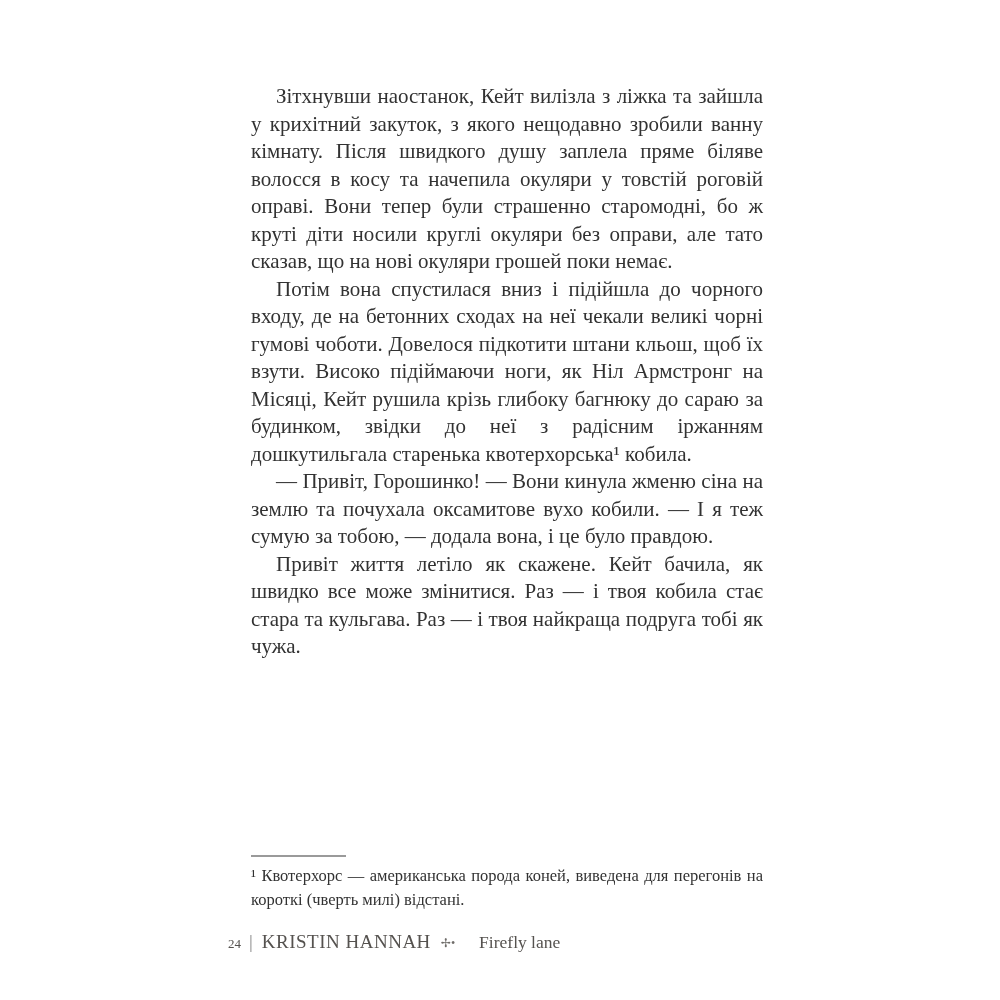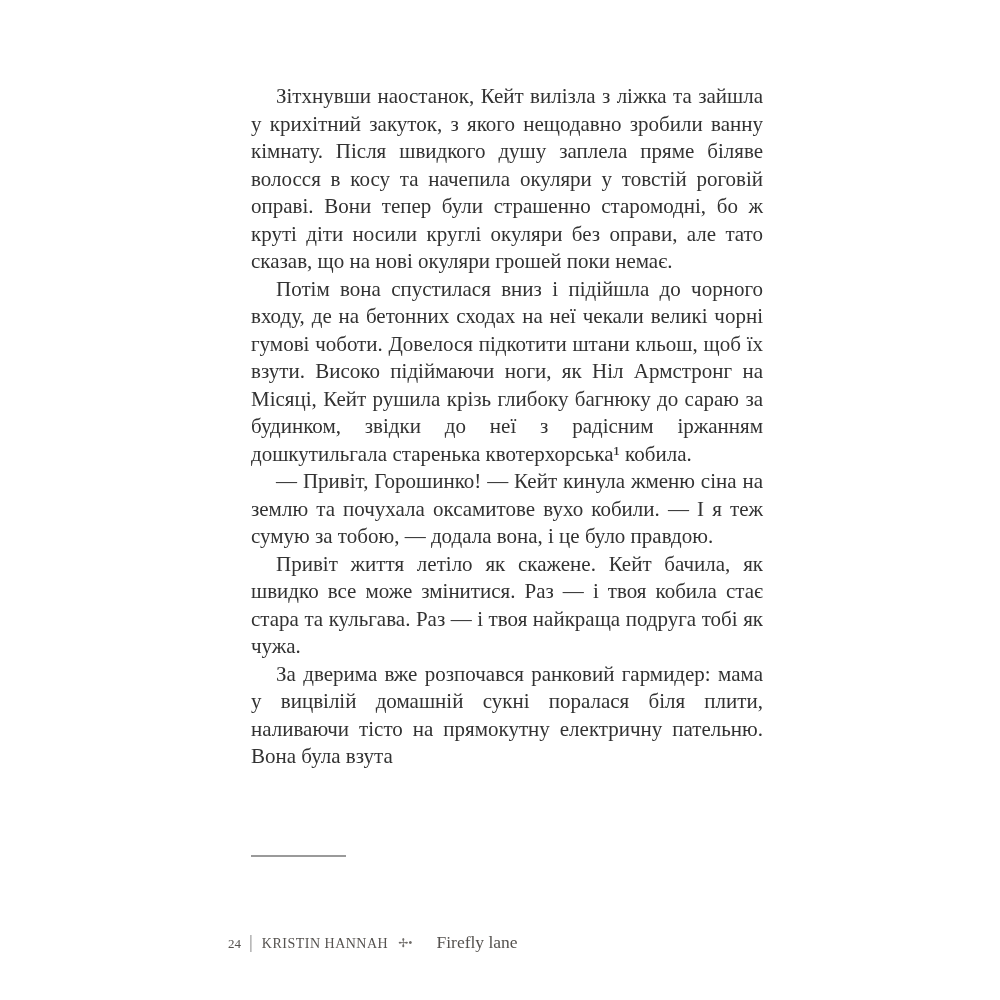--- a/index.html
+++ b/index.html
@@ -67,21 +67,21 @@
   }
   .footer .page-number {
     font-size: 13px;
   }
   .footer .separator {
     margin: 0 9px 0 8px;
     color: #8a8a8a;
     font-weight: 300;
   }
   .footer .author {
-    font-size: 14px;
+    font-size: 19px;
     letter-spacing: 0.5px;
   }
   .footer .ornament {
     margin: 0 8px 0 10px;
     font-size: 12px;
     color: #6e6b68;
     align-self: center;
   }
   .footer .book-title {
     font-size: 17.5px;
@@ -89,27 +89,27 @@
   }
 </style>
 </head>
 <body>
 
 <div class="page">
 
   <div class="text-block">
     <p>Зітхнувши наостанок, Кейт вилізла з ліжка та зайшла у крихітний закуток, з якого нещодавно зробили ванну кімнату. Після швидкого душу заплела пряме біляве волосся в косу та начепила окуляри у товстій роговій оправі. Вони тепер були страшенно старомодні, бо ж круті діти носили круглі окуляри без оправи, але тато сказав, що на нові окуляри грошей поки немає.</p>
     <p>Потім вона спустилася вниз і підійшла до чорного входу, де на бетонних сходах на неї чекали великі чорні гумові чоботи. Довелося підкотити штани кльош, щоб їх взути. Високо підіймаючи ноги, як Ніл Армстронг на Місяці, Кейт рушила крізь глибоку багнюку до сараю за будинком, звідки до неї з радісним іржанням дошкутильгала старенька квотерхорська¹ кобила.</p>
-    <p>— Привіт, Горошинко! — Кейт кинула жменю сіна на землю та почухала оксамитове вухо кобили. — І я теж сумую за тобою, — додала вона, і це було правдою.</p>
+    <p>— Привіт, Горошинко! — Вони кинула жменю сіна на землю та почухала оксамитове вухо кобили. — І я теж сумую за тобою, — додала вона, і це було правдою.</p>
     <p>Привіт життя летіло як скажене. Кейт бачила, як швидко все може змінитися. Раз — і твоя кобила стає стара та кульгава. Раз — і твоя найкраща подруга тобі як чужа.</p>
-    <p>За дверима вже розпочався ранковий гармидер: мама у вицвілій домашній сукні поралася біля плити, наливаючи тісто на прямокутну електричну пательню. Вона була взута</p>
   </div>
 
   <div class="footnote">
     <div class="footnote-rule"></div>
+    <p class="footnote-text">¹ Квотерхорс — американська порода коней, виведена для перегонів на короткі (чверть милі) відстані.</p>
   </div>
 
   <div class="footer">
     <span class="page-number">24</span>
     <span class="separator">|</span>
     <span class="author">KRISTIN HANNAH</span>
     <span class="ornament">✢•</span>
     <span class="book-title">Firefly lane</span>
   </div>
 

